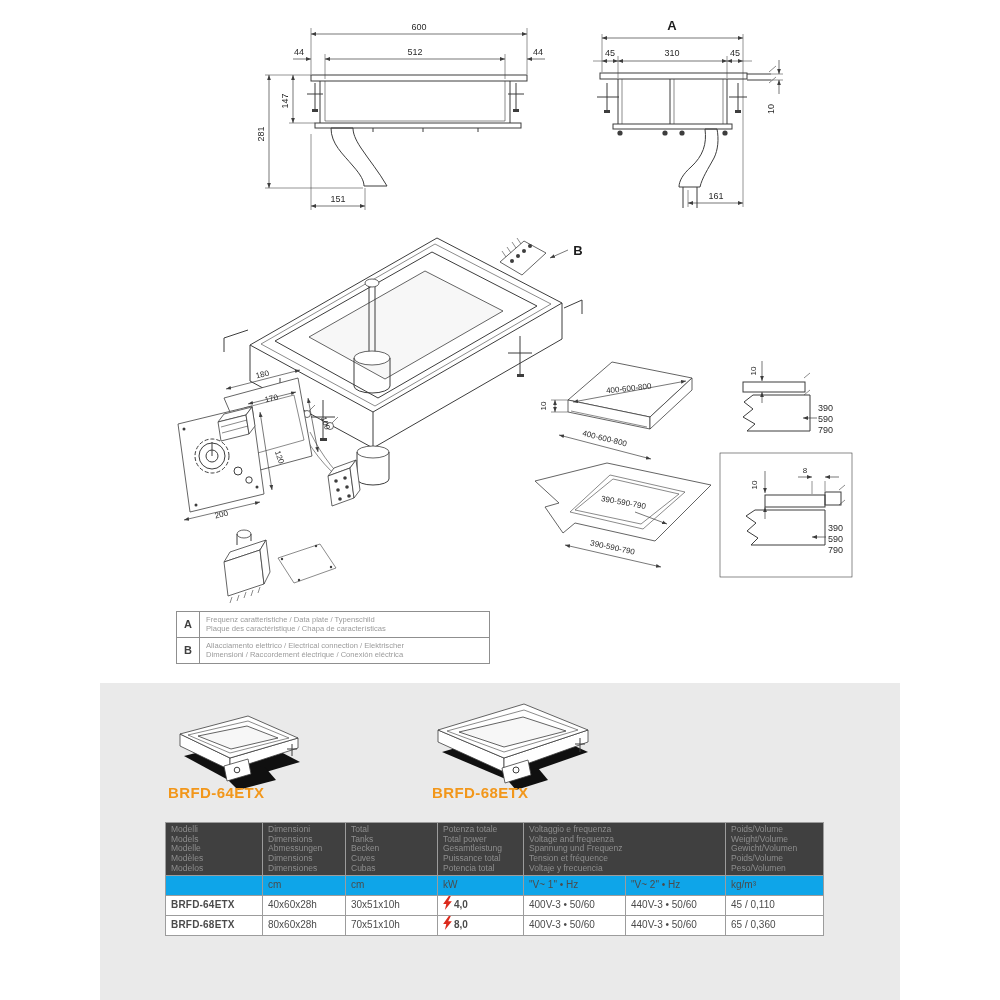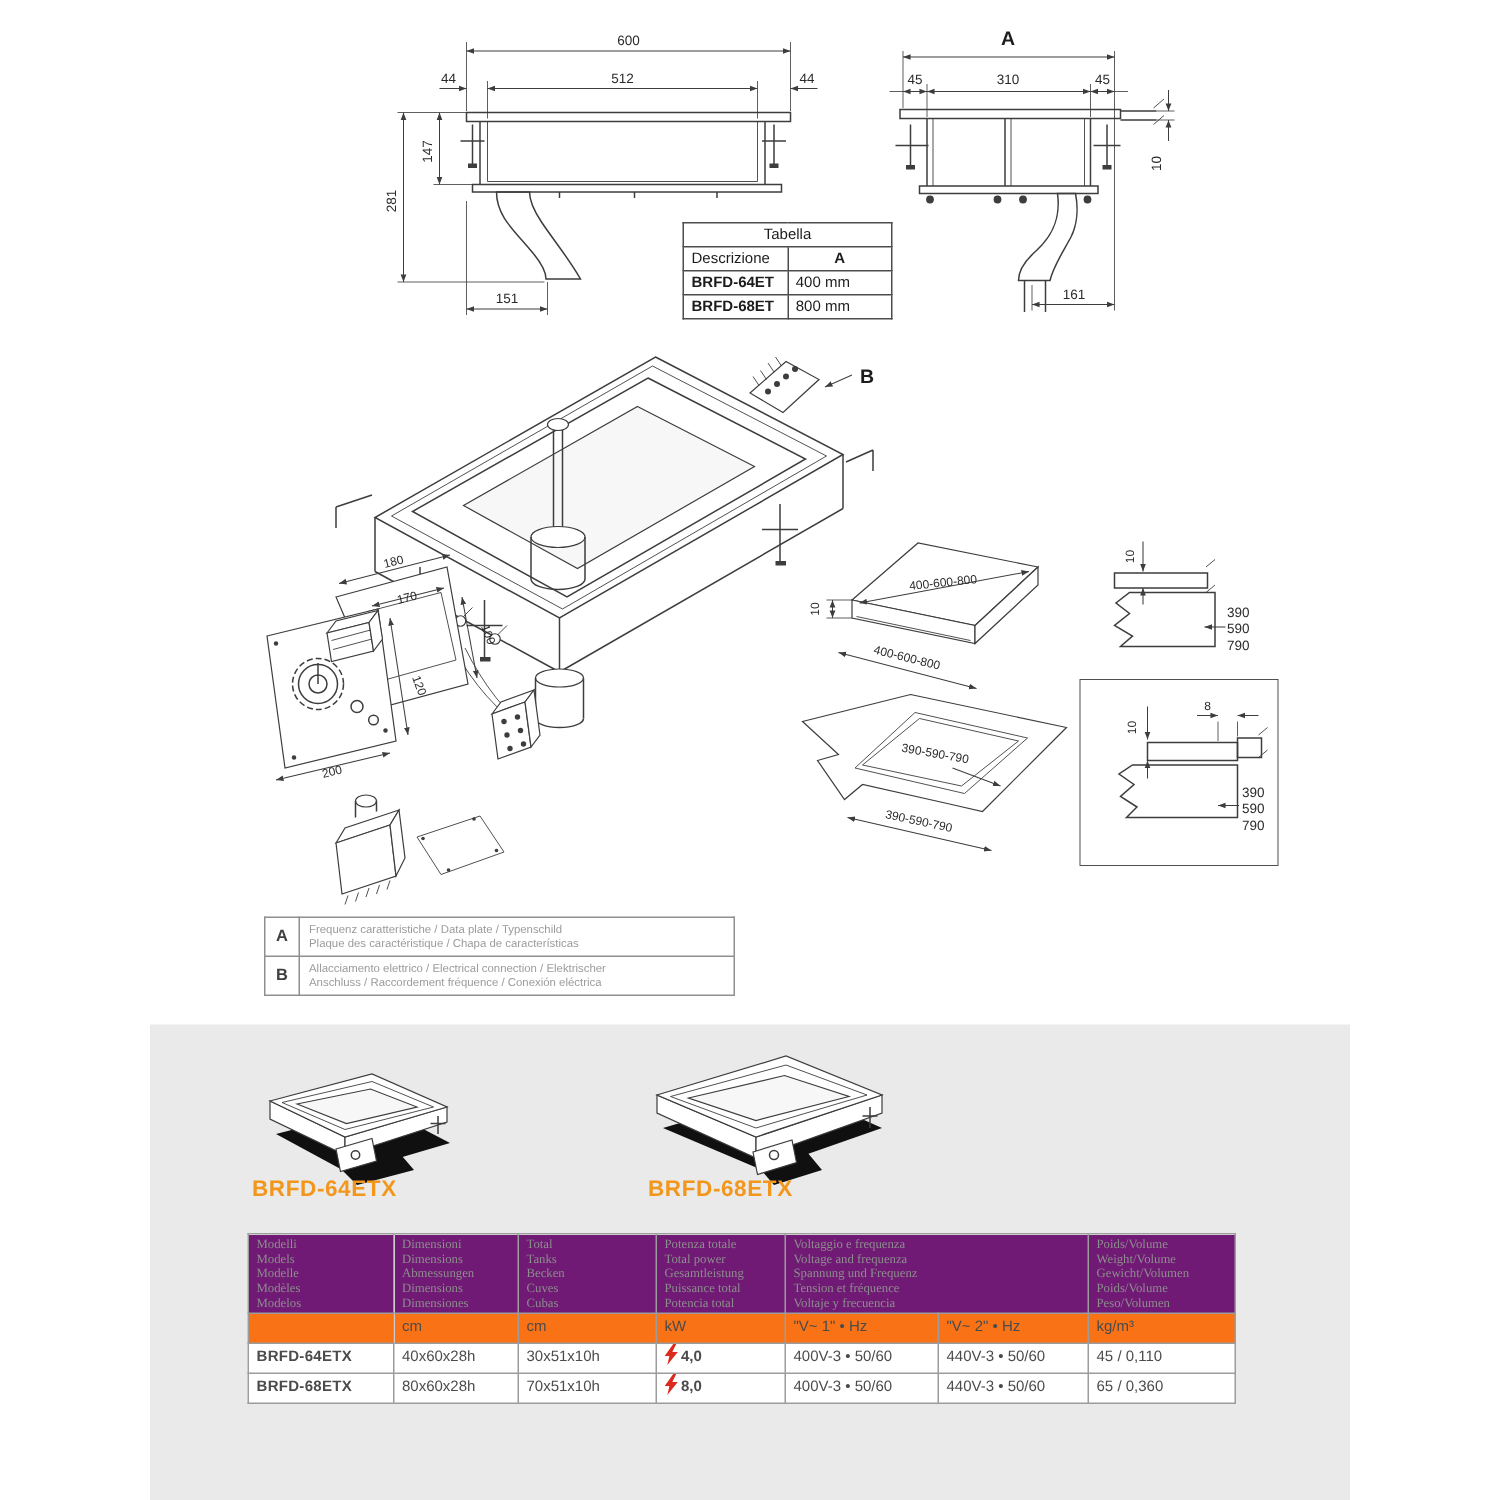--- a/index.html
+++ b/index.html
@@ -35,22 +35,22 @@
   #legend .lk{width:20px;text-align:center;font-weight:bold;font-size:11px;color:#3f3f3f;}
   #legend .lt{font-size:7.6px;line-height:9.4px;color:#9b9b9b;padding:3px 6px;white-space:nowrap;}
 
   
   #panel{left:100px;top:683px;width:800px;height:317px;background:#eaeaea;}
   .plabel{position:absolute;font-weight:bold;font-size:15px;color:#f2971b;letter-spacing:.4px;}
 
   
   #spec{border-collapse:collapse;table-layout:fixed;width:658px;background:#fff;}
   #spec td{border:1px solid #9c9c9c;padding:0 0 0 5px;vertical-align:top;white-space:nowrap;overflow:hidden;}
-  #spec tr.hrow td{background:#701a75;color:#8d8d8d;font-size:8.5px;line-height:9.7px;padding-top:2px;height:50px;font-family:Liberation Serif, serif;}
-  #spec tr.urow td{background:#f97316;color:#4b4b4b;font-size:10px;height:19px;line-height:18px;}
+  #spec tr.hrow td{background:#404040;color:#8d8d8d;font-size:8.5px;line-height:9.7px;padding-top:2px;height:50px;}
+  #spec tr.urow td{background:#0ea5e9;color:#4b4b4b;font-size:10px;height:19px;line-height:18px;}
   #spec tr.drow td{background:#fff;color:#4b4b4b;font-size:10px;height:19px;line-height:18px;}
   #spec td.model{color:#f2971b;font-weight:bold;font-size:10.5px;letter-spacing:.2px;}
   #spec .pw{display:inline-block;vertical-align:middle;font-weight:bold;}
   #spec .bolt{display:inline-block;vertical-align:-2px;margin-right:2px;}
 </style>
 </head>
 <body>
 
 <div id="page">
 
@@ -166,39 +166,20 @@
         <line class="ext" x1="178" y1="68" x2="190" y2="68"></line>
       <line class="d" x1="186" y1="48" x2="186" y2="62" marker-end="url(#mB)"></line>
       <line class="d" x1="186" y1="82" x2="186" y2="68" marker-end="url(#mB)"></line>
       <text class="t" transform="rotate(-90 181 97)" x="181" y="97">10</text>
       <line class="ext" x1="95" y1="178" x2="95" y2="195"></line>
       <line class="d" x1="95" y1="191" x2="150" y2="191" marker-start="url(#mB)" marker-end="url(#mB)"></line>
       <text class="t" x="123" y="187">161</text>
     </g>
   </svg>
 
-  <table id="tabella" class="abs" style="left:455px;top:148px;width:140px">
-    <tbody>
-        <tr>
-          <td colspan="2" class="tt">Tabella</td>
-        </tr>
-    <tr>
-      <td>Descrizione</td>
-      <td class="bold center ca">A</td>
-    </tr>
-    <tr>
-      <td class="bold">BRFD-64ET</td>
-      <td class="ca">400 mm</td>
-    </tr>
-    <tr>
-      <td class="bold">BRFD-68ET</td>
-      <td class="ca">800 mm</td>
-    </tr>
-  </tbody>
-    </table>
 
   <svg class="abs" style="left:160px;top:228px" width="440" height="385" viewBox="0 0 440 385">
     <defs>
       <marker id="mC" viewBox="0 0 10 10" refX="9" refY="5" markerWidth="8" markerHeight="8" orient="auto-start-reverse">
         <path d="M0,1.6 L9,5 L0,8.4 Z" fill="#3d3d3d"></path>
       </marker>
     </defs>
     <g>
       <polygon class="wf" points="277,10 402,75 213,184 90,117"></polygon>
       <polygon class="thin" points="275,16 391,76 215,178 101,116"></polygon>
@@ -400,21 +381,21 @@
       <td class="lk">A</td>
       <td class="lt">
         <div>Frequenz caratteristiche / Data plate / Typenschild</div>
         <div>Plaque des caractéristique / Chapa de características</div>
       </td>
     </tr>
     <tr>
       <td class="lk">B</td>
       <td class="lt">
         <div>Allacciamento elettrico / Electrical connection / Elektrischer</div>
-        <div>Anschluss / Raccordement fréquence / Conexión eléctrica</div>
+        <div>Dimensioni / Raccordement électrique / Conexión eléctrica</div>
       </td>
     </tr>
   </tbody>
     </table>
 
   <div id="panel" class="abs"></div>
 
   <svg class="abs" style="left:158px;top:700px" width="160" height="92" viewBox="0 0 160 92">
     <polygon class="sh" points="26,56 96,38 142,62 74,82"></polygon>
     <polygon class="sh" points="66,76 106,66 118,80 80,90"></polygon>

